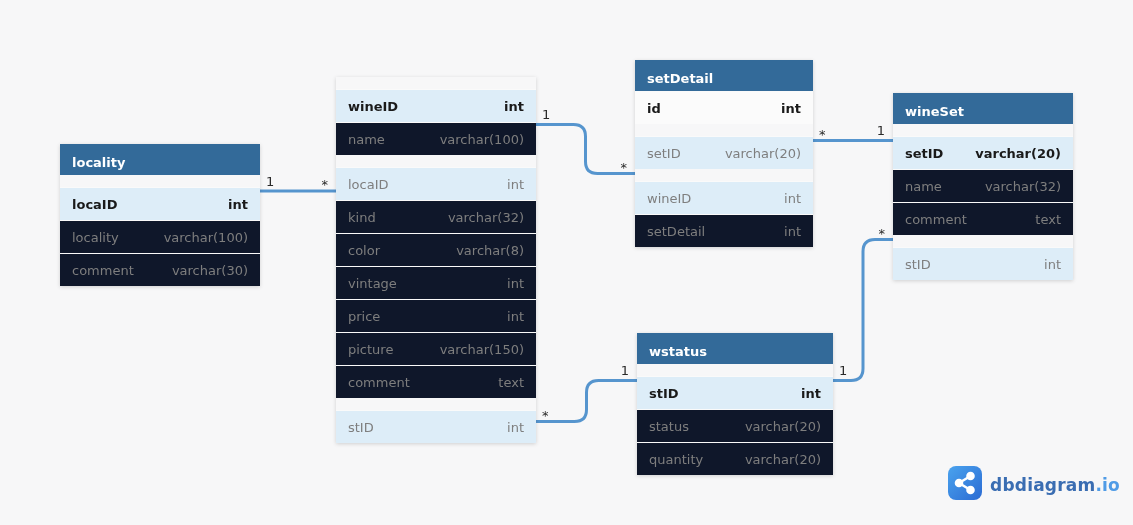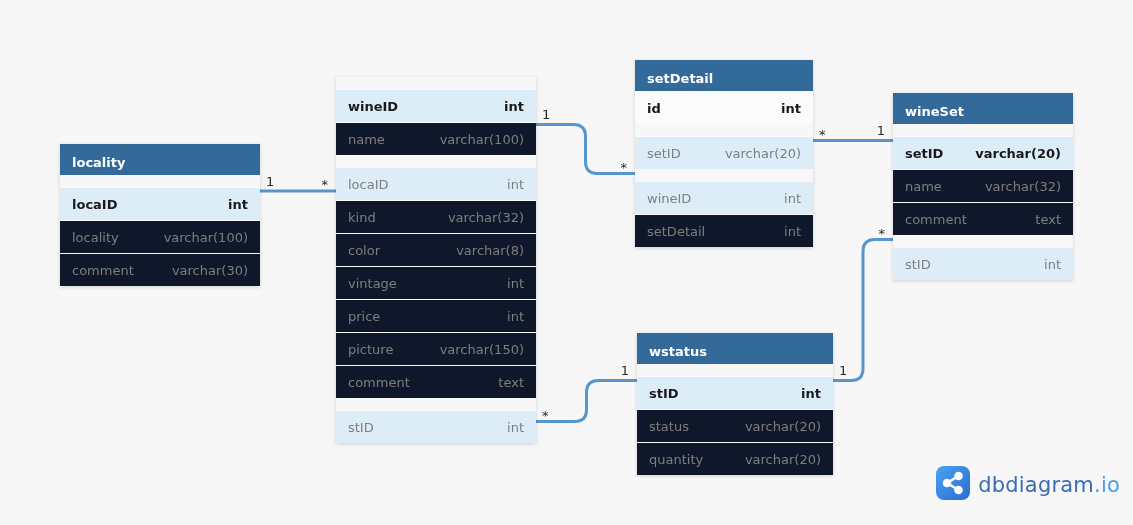--- a/index.html
+++ b/index.html
@@ -74,22 +74,22 @@
     right: 13px;
     bottom: 21px;
     z-index: 3;
     display: flex;
     align-items: center;
     gap: 8px;
     text-decoration: none;
     cursor: pointer;
   }
   .logo-text {
-    font-size: 21px;
-    font-weight: 400;
+    font-size: 17px;
+    font-weight: 700;
     letter-spacing: 0.2px;
     color: #3a6db2;
   }
   .logo-text .io { color: #4f9be6; }
 </style>
 </head>
 <body>
 
 <div id="canvas">
   <svg id="conn-svg" width="1133" height="525" xmlns="http://www.w3.org/2000/svg">

